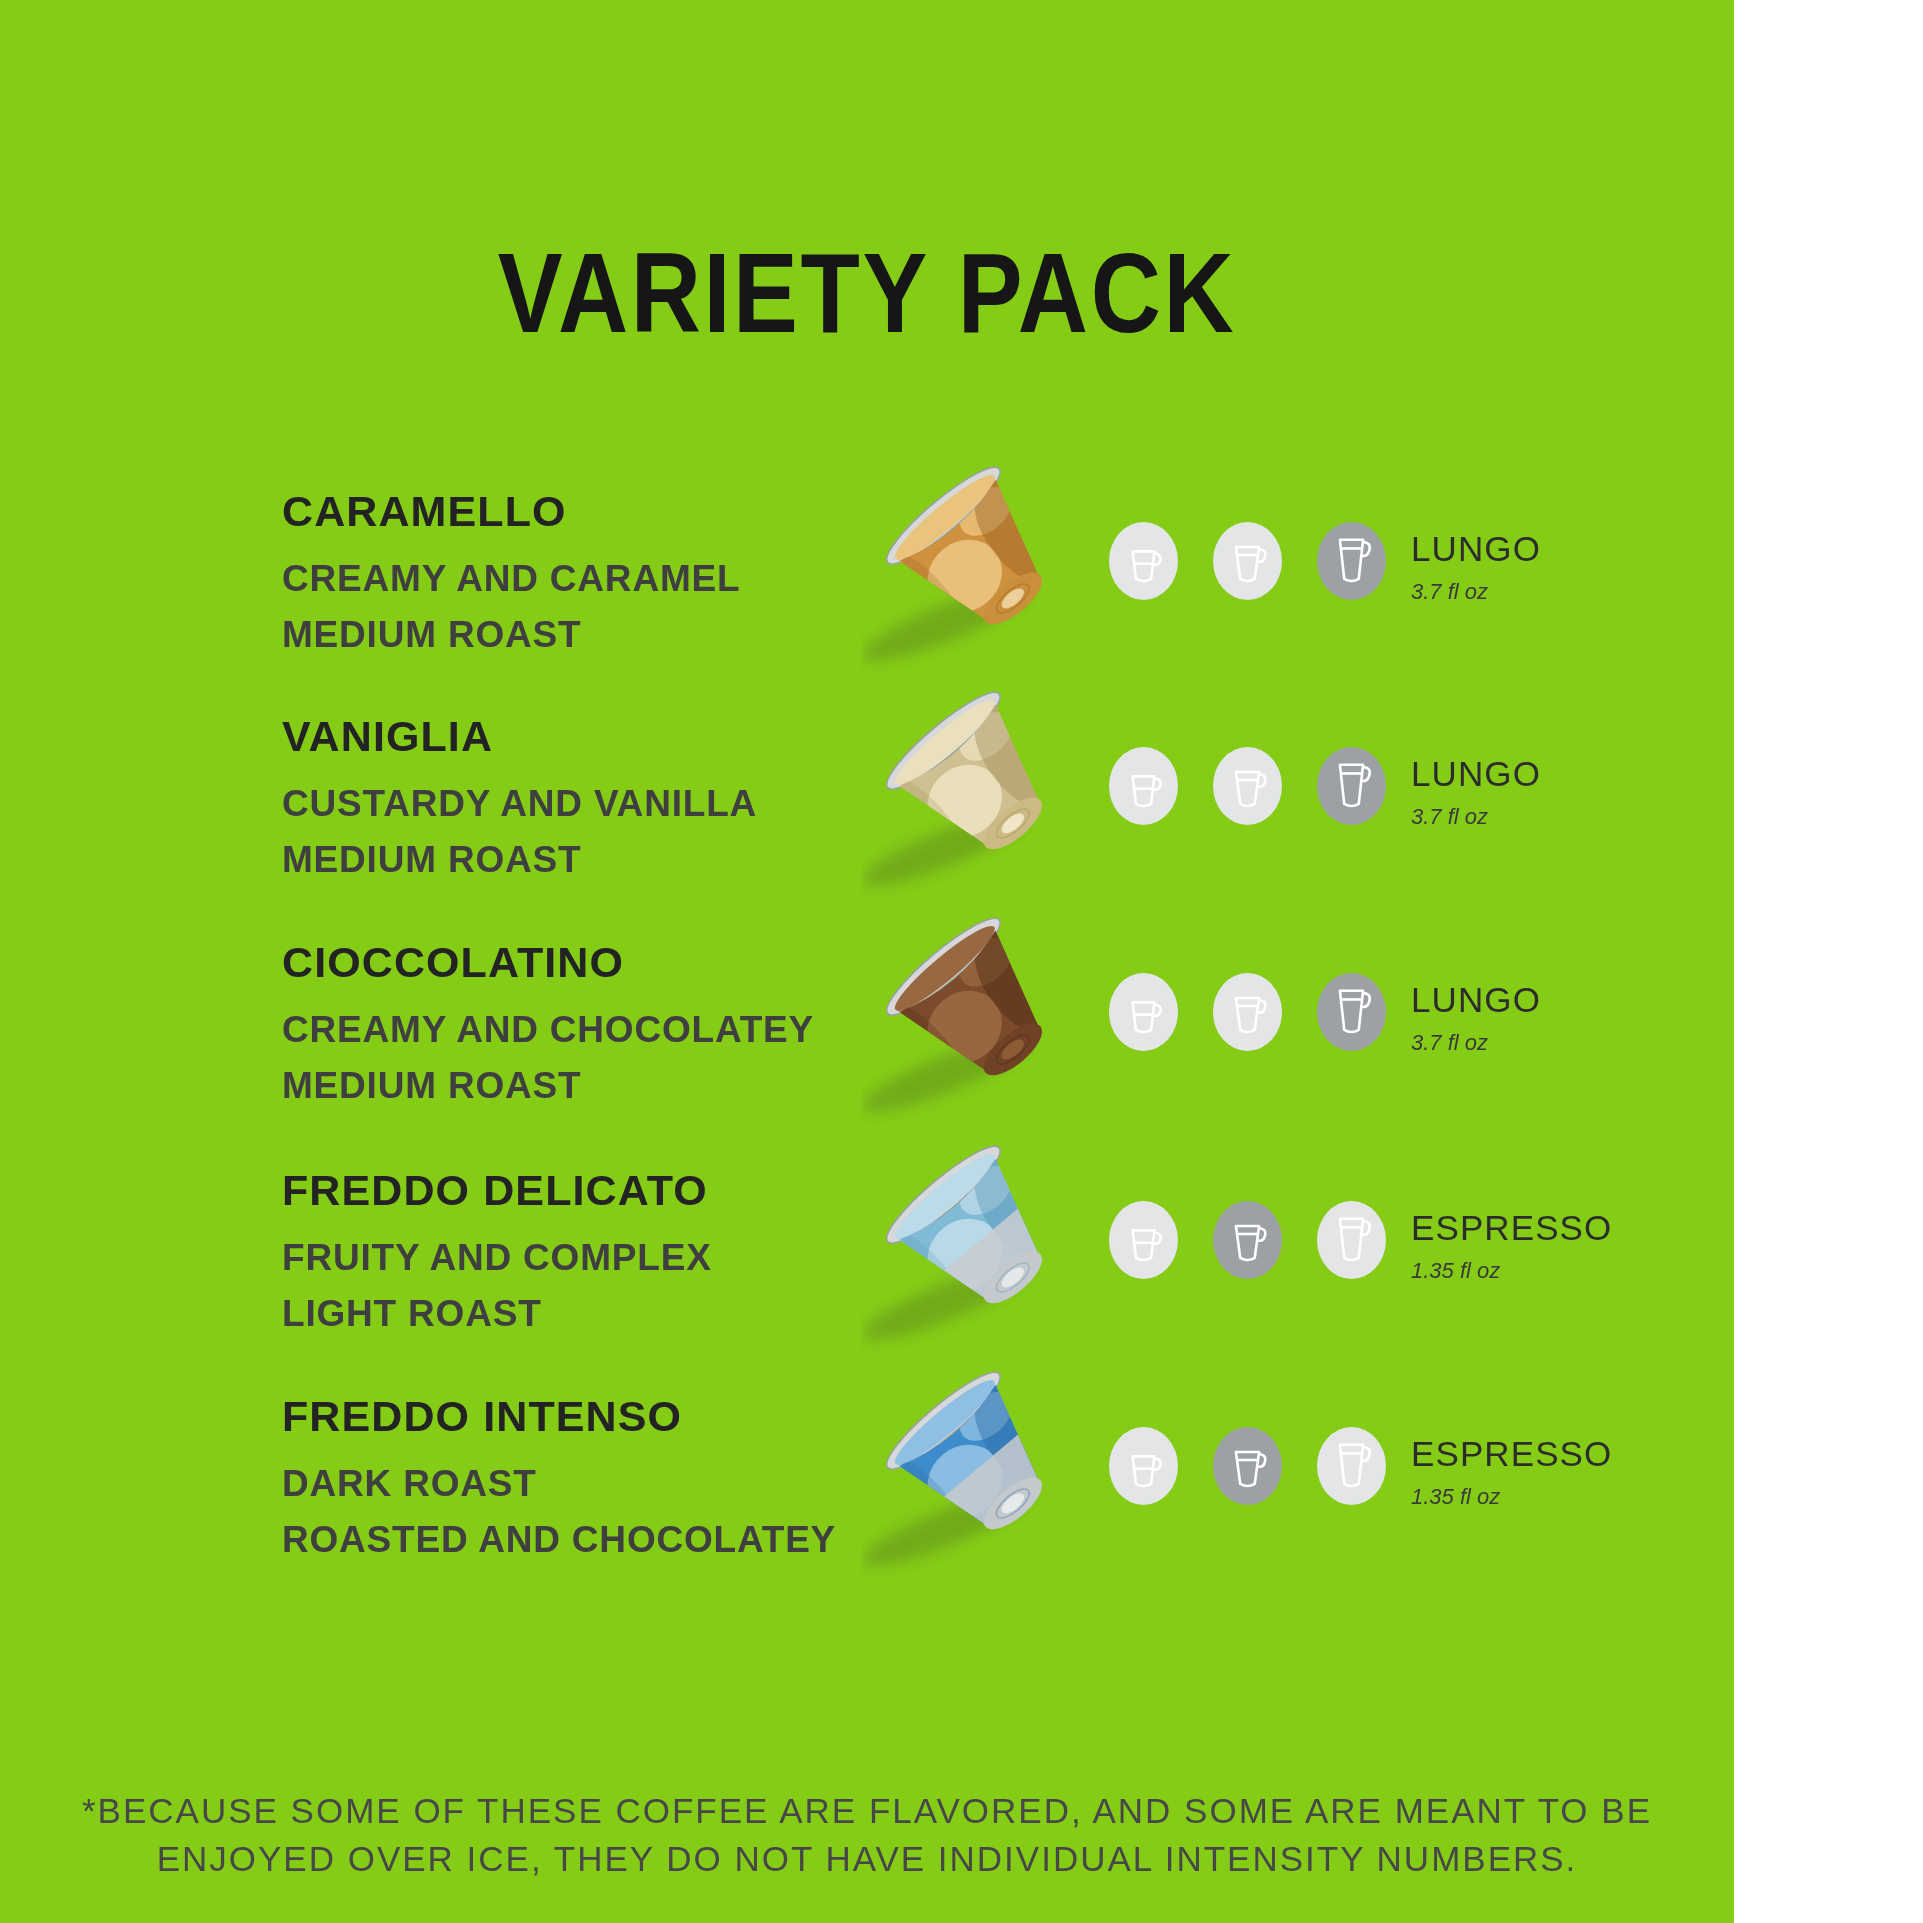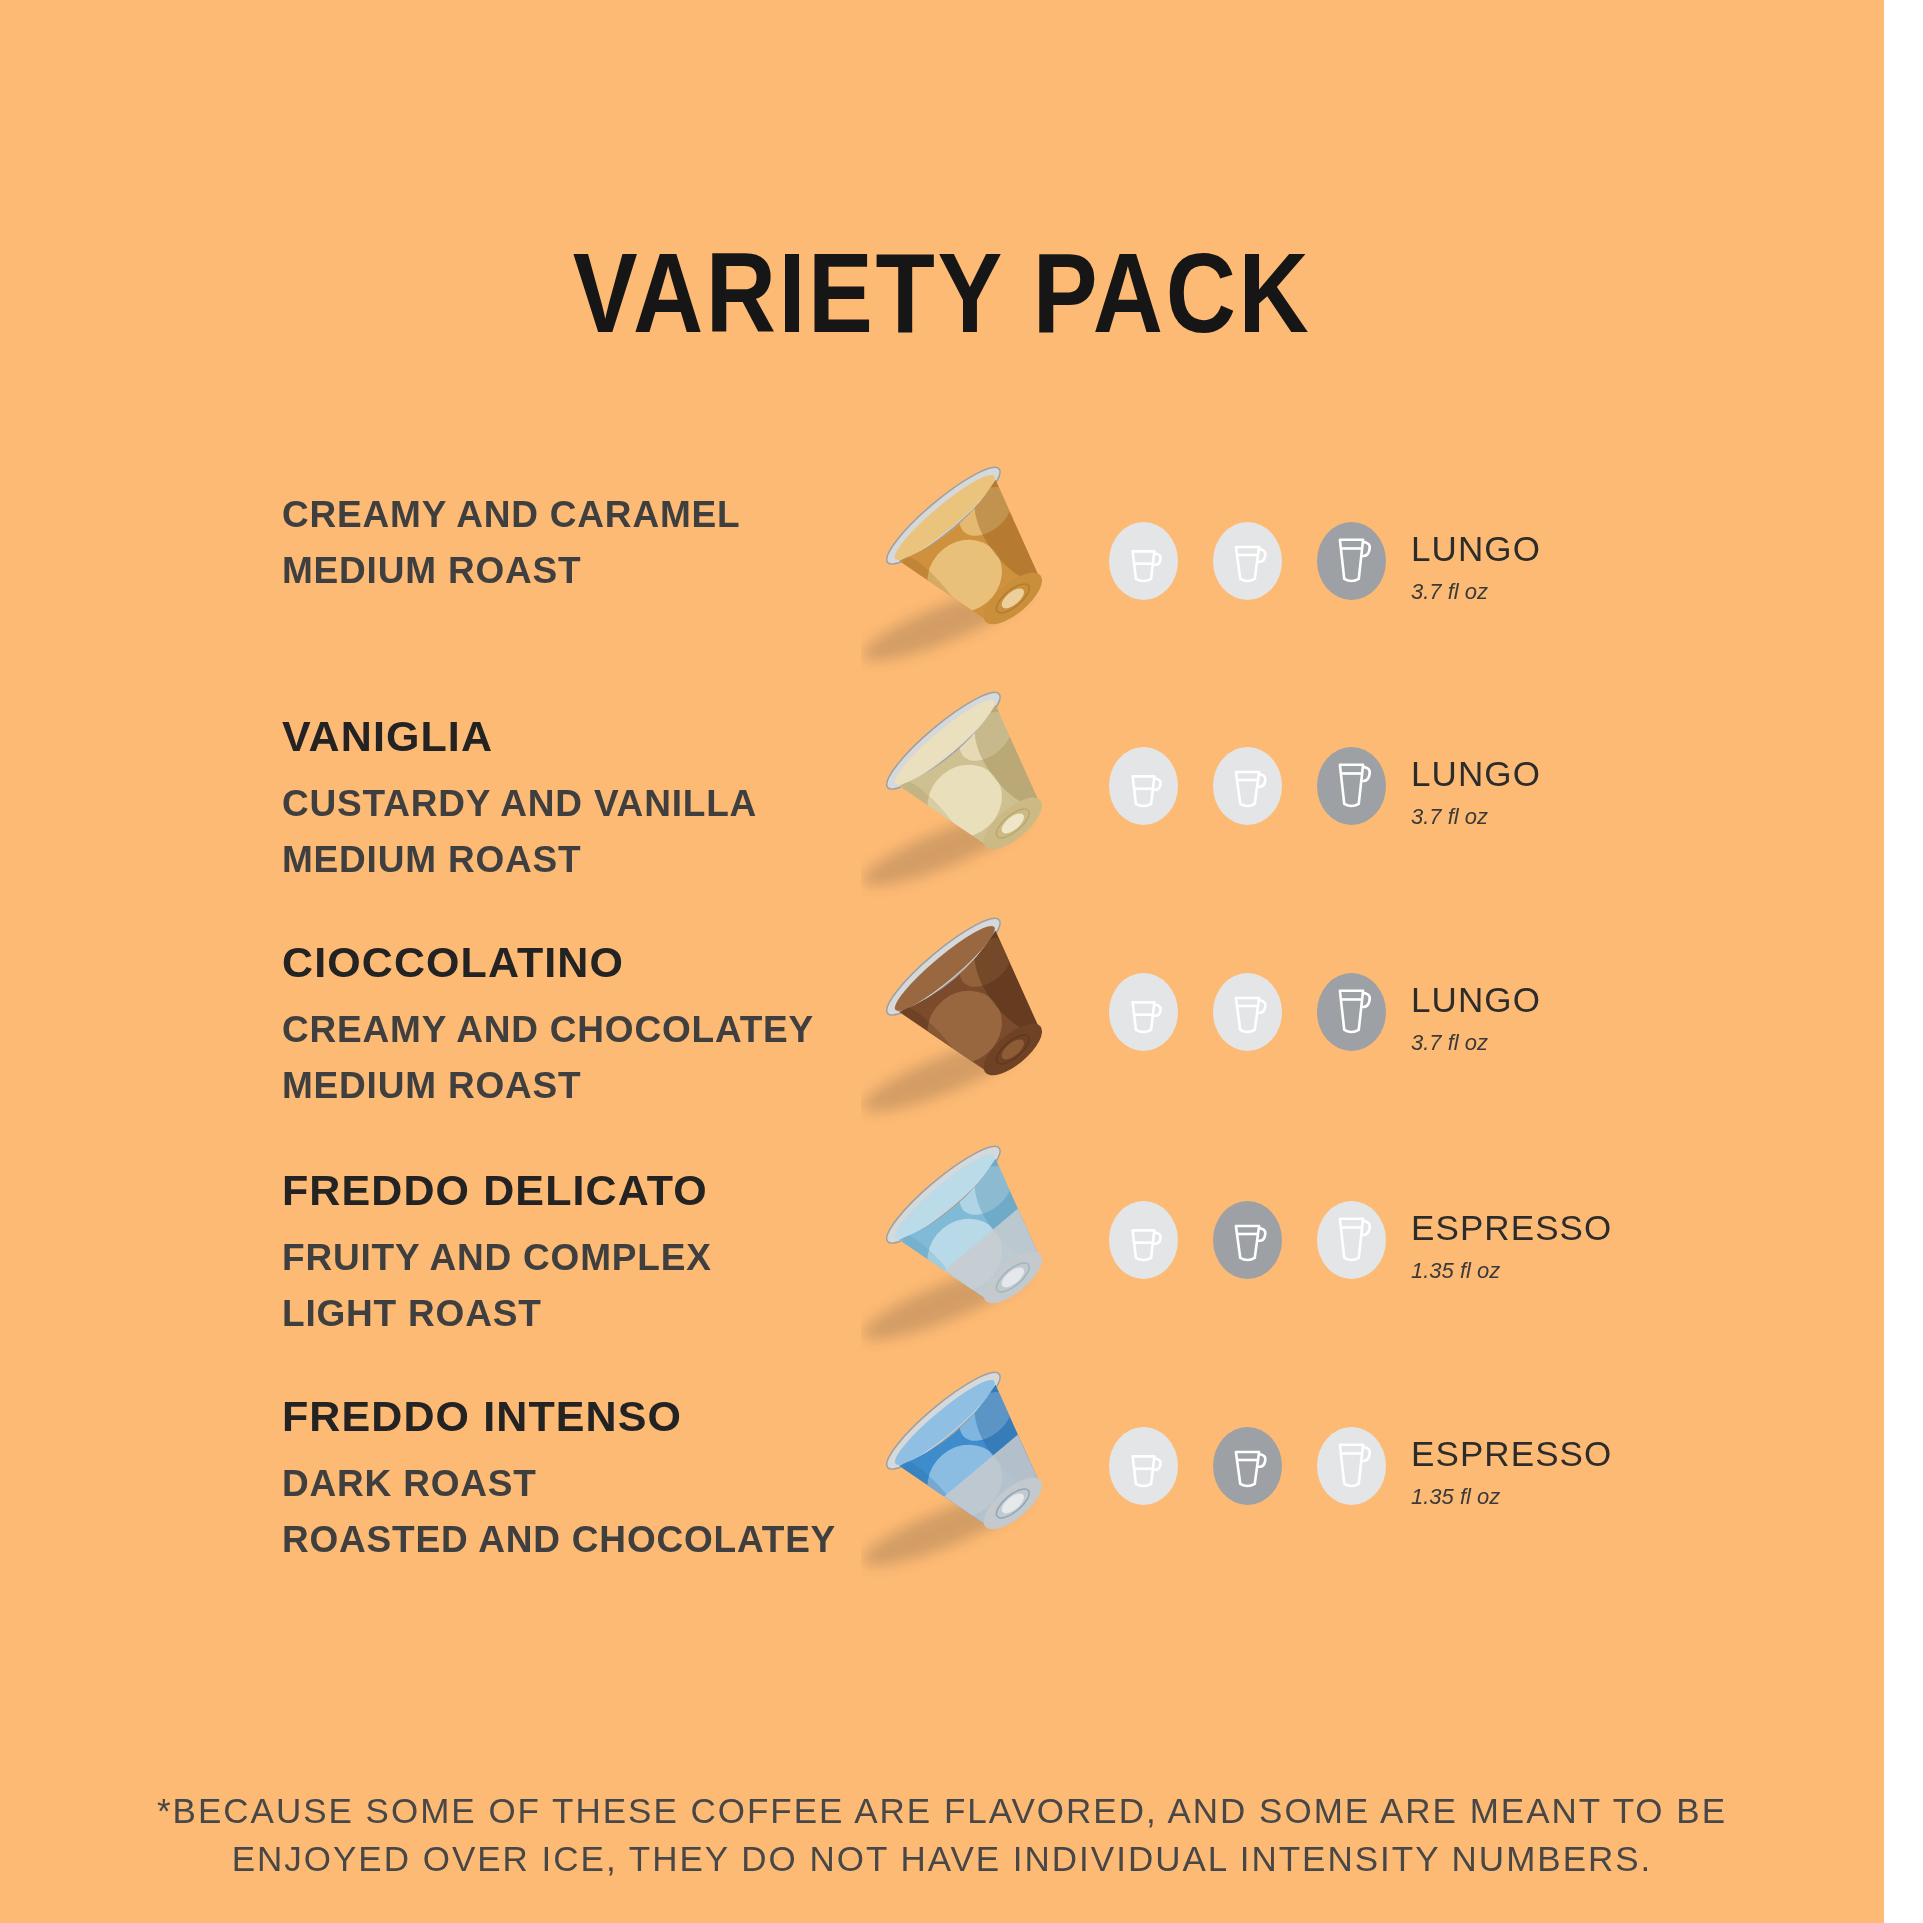--- a/index.html
+++ b/index.html
@@ -1,16 +1,16 @@
 <!DOCTYPE html>
 <html style="--badge-inactive: #e4e5e6; --badge-active: #9da1a5; --title-text: #161616; --body-text: #3f3f3f;font-size:12px"><head>
 <meta charset="utf-8">
 <style>
   html,body{margin:0;padding:0;background:#fff;}
-  .page{position:relative;width:1884px;height:1924px;background:#fdba74;overflow:hidden;
+  .page{position:relative;width:1734px;height:1924px;background:#84cc16;overflow:hidden;
         font-family:"Liberation Sans", sans-serif;color:#1f1f1f;}
 
   
   .title{position:absolute;top:161px;left:0;width:100%;text-align:center;
          font-size:113px;font-weight:800;letter-spacing:3px;line-height:113px;
          transform:scaleX(.86);transform-origin:center;color:#161616;white-space:nowrap;}
 
   
   .row{position:absolute;left:0;width:1924px;height:225px;}
   .r0{top:448px}.r1{top:673px}.r2{top:899px}.r3{top:1127px}.r4{top:1353px}
@@ -50,20 +50,21 @@
 </style>
 </head>
 <body>
 
 <div class="page">
 
   <h1 class="title">VARIETY PACK</h1>
 
   <section class="row r0" style="--cap-flange: #d6d8da; --cap-main: #d0913f; --cap-light: #eac37d; --cap-dark: #8f5a1c; --cap-tip: #c98f3a; --cap-dimple: #eccf9a; --cap-overlay: transparent;">
     <div class="item-text">
+      <h2 class="item-name">CARAMELLO</h2>
       <p class="item-desc">CREAMY AND CARAMEL</p>
       <p class="item-desc">MEDIUM ROAST</p>
     </div>
     <div class="capsule">
       <svg viewBox="0 0 320 300">
         <defs>
           <filter id="blur0" x="-50%" y="-50%" width="200%" height="200%">
               <feGaussianBlur stdDeviation="9"></feGaussianBlur>
             </filter>
           <clipPath id="clip0">

